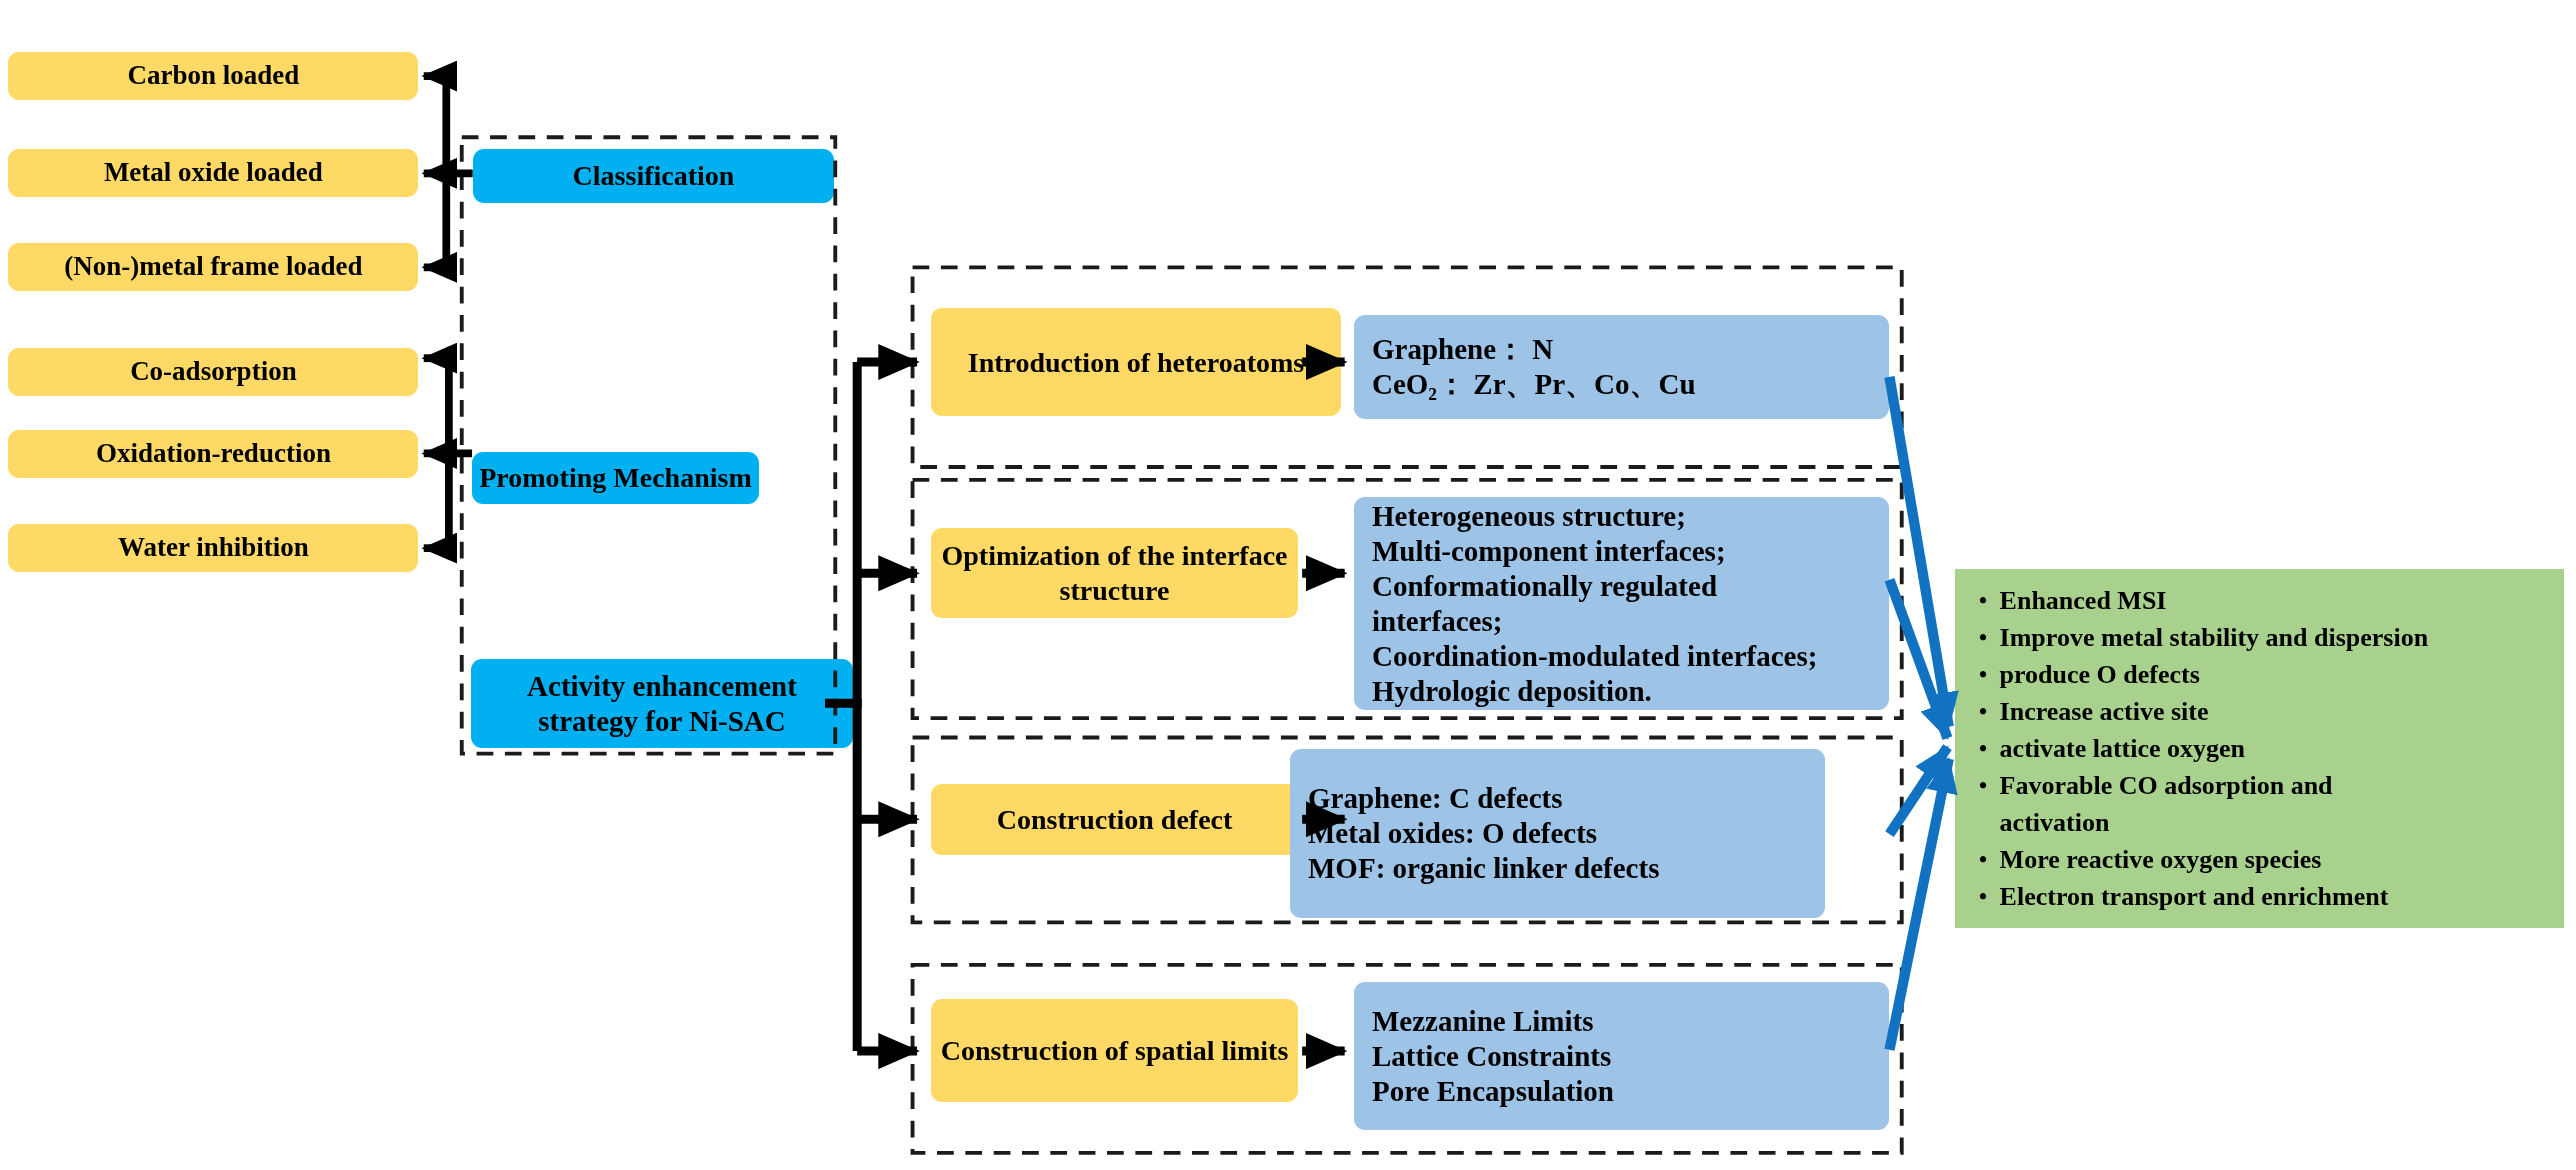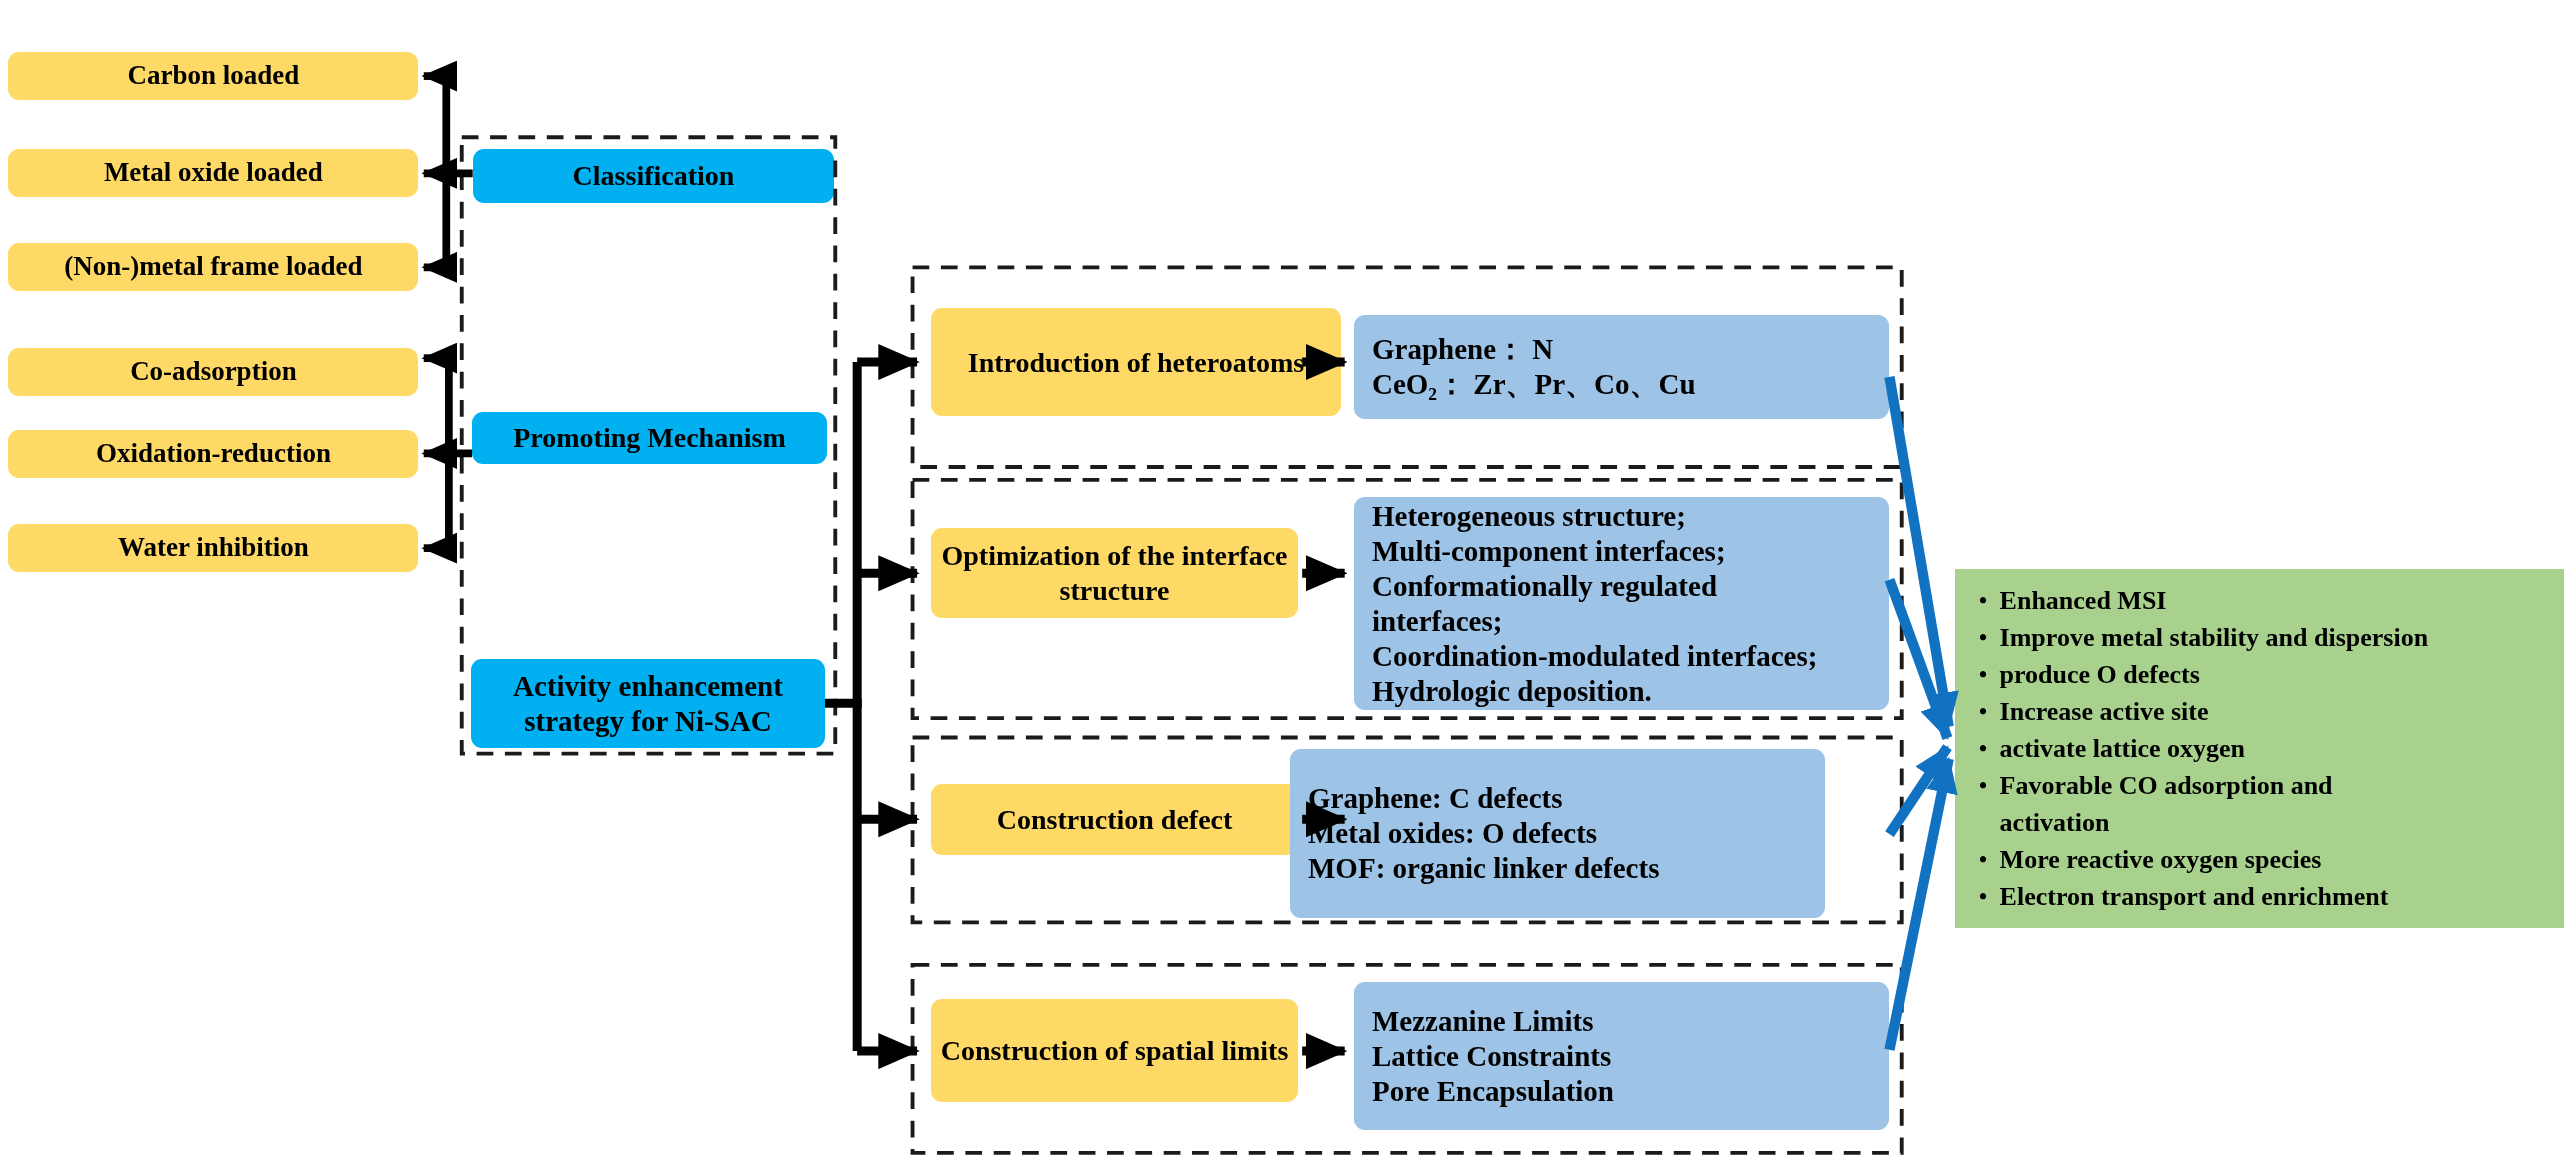--- a/index.html
+++ b/index.html
@@ -18,22 +18,22 @@
   .sybox{background:var(--c-yellow);font-size:28px;line-height:1.25;padding:2.6px 6.4px;}
   .ibox{background:var(--c-lightblue);font-size:29px;line-height:35px;
         justify-content:flex-start;text-align:left;padding:5.2px 6.4px 5.2px 18px;
         white-space:pre-line;}
   
   .ly{left:8.4px;width:410px;height:48px;}
   .ly1{top:52px;}  .ly2{top:149px;} .ly3{top:243px;}
   .ly4{top:348px;} .ly5{top:430px;} .ly6{top:524px;}
   
   .cb1{left:473px;top:149px;width:361px;height:54px;text-align:right;}
-  .cb2{left:472px;top:412px;width:355px;height:52px;}
-  .cb3{left:471px;top:659px;width:354px;height:89px;font-size:29px;padding:0 3.9px;}
+  .cb2{left:472px;top:452px;width:287px;height:52px;}
+  .cb3{left:471px;top:659px;width:382px;height:89px;font-size:29px;padding:0 3.9px;}
   
   .sy1{left:931px;top:308px;width:410px;height:108px;}
   .sy2{left:931px;top:528px;width:367px;height:90px;}
   .sy3{left:931px;top:784px;width:367px;height:71px;}
   .sy4{left:931px;top:999px;width:367px;height:103px;}
   
   .ib1{left:1354px;top:315px;width:535px;height:104px;}
   .ib2{left:1354px;top:497px;width:535px;height:213px;}
   .ib3{left:1290px;top:749px;width:535px;height:169px;}
   .ib4{left:1354px;top:982px;width:535px;height:148px;}

